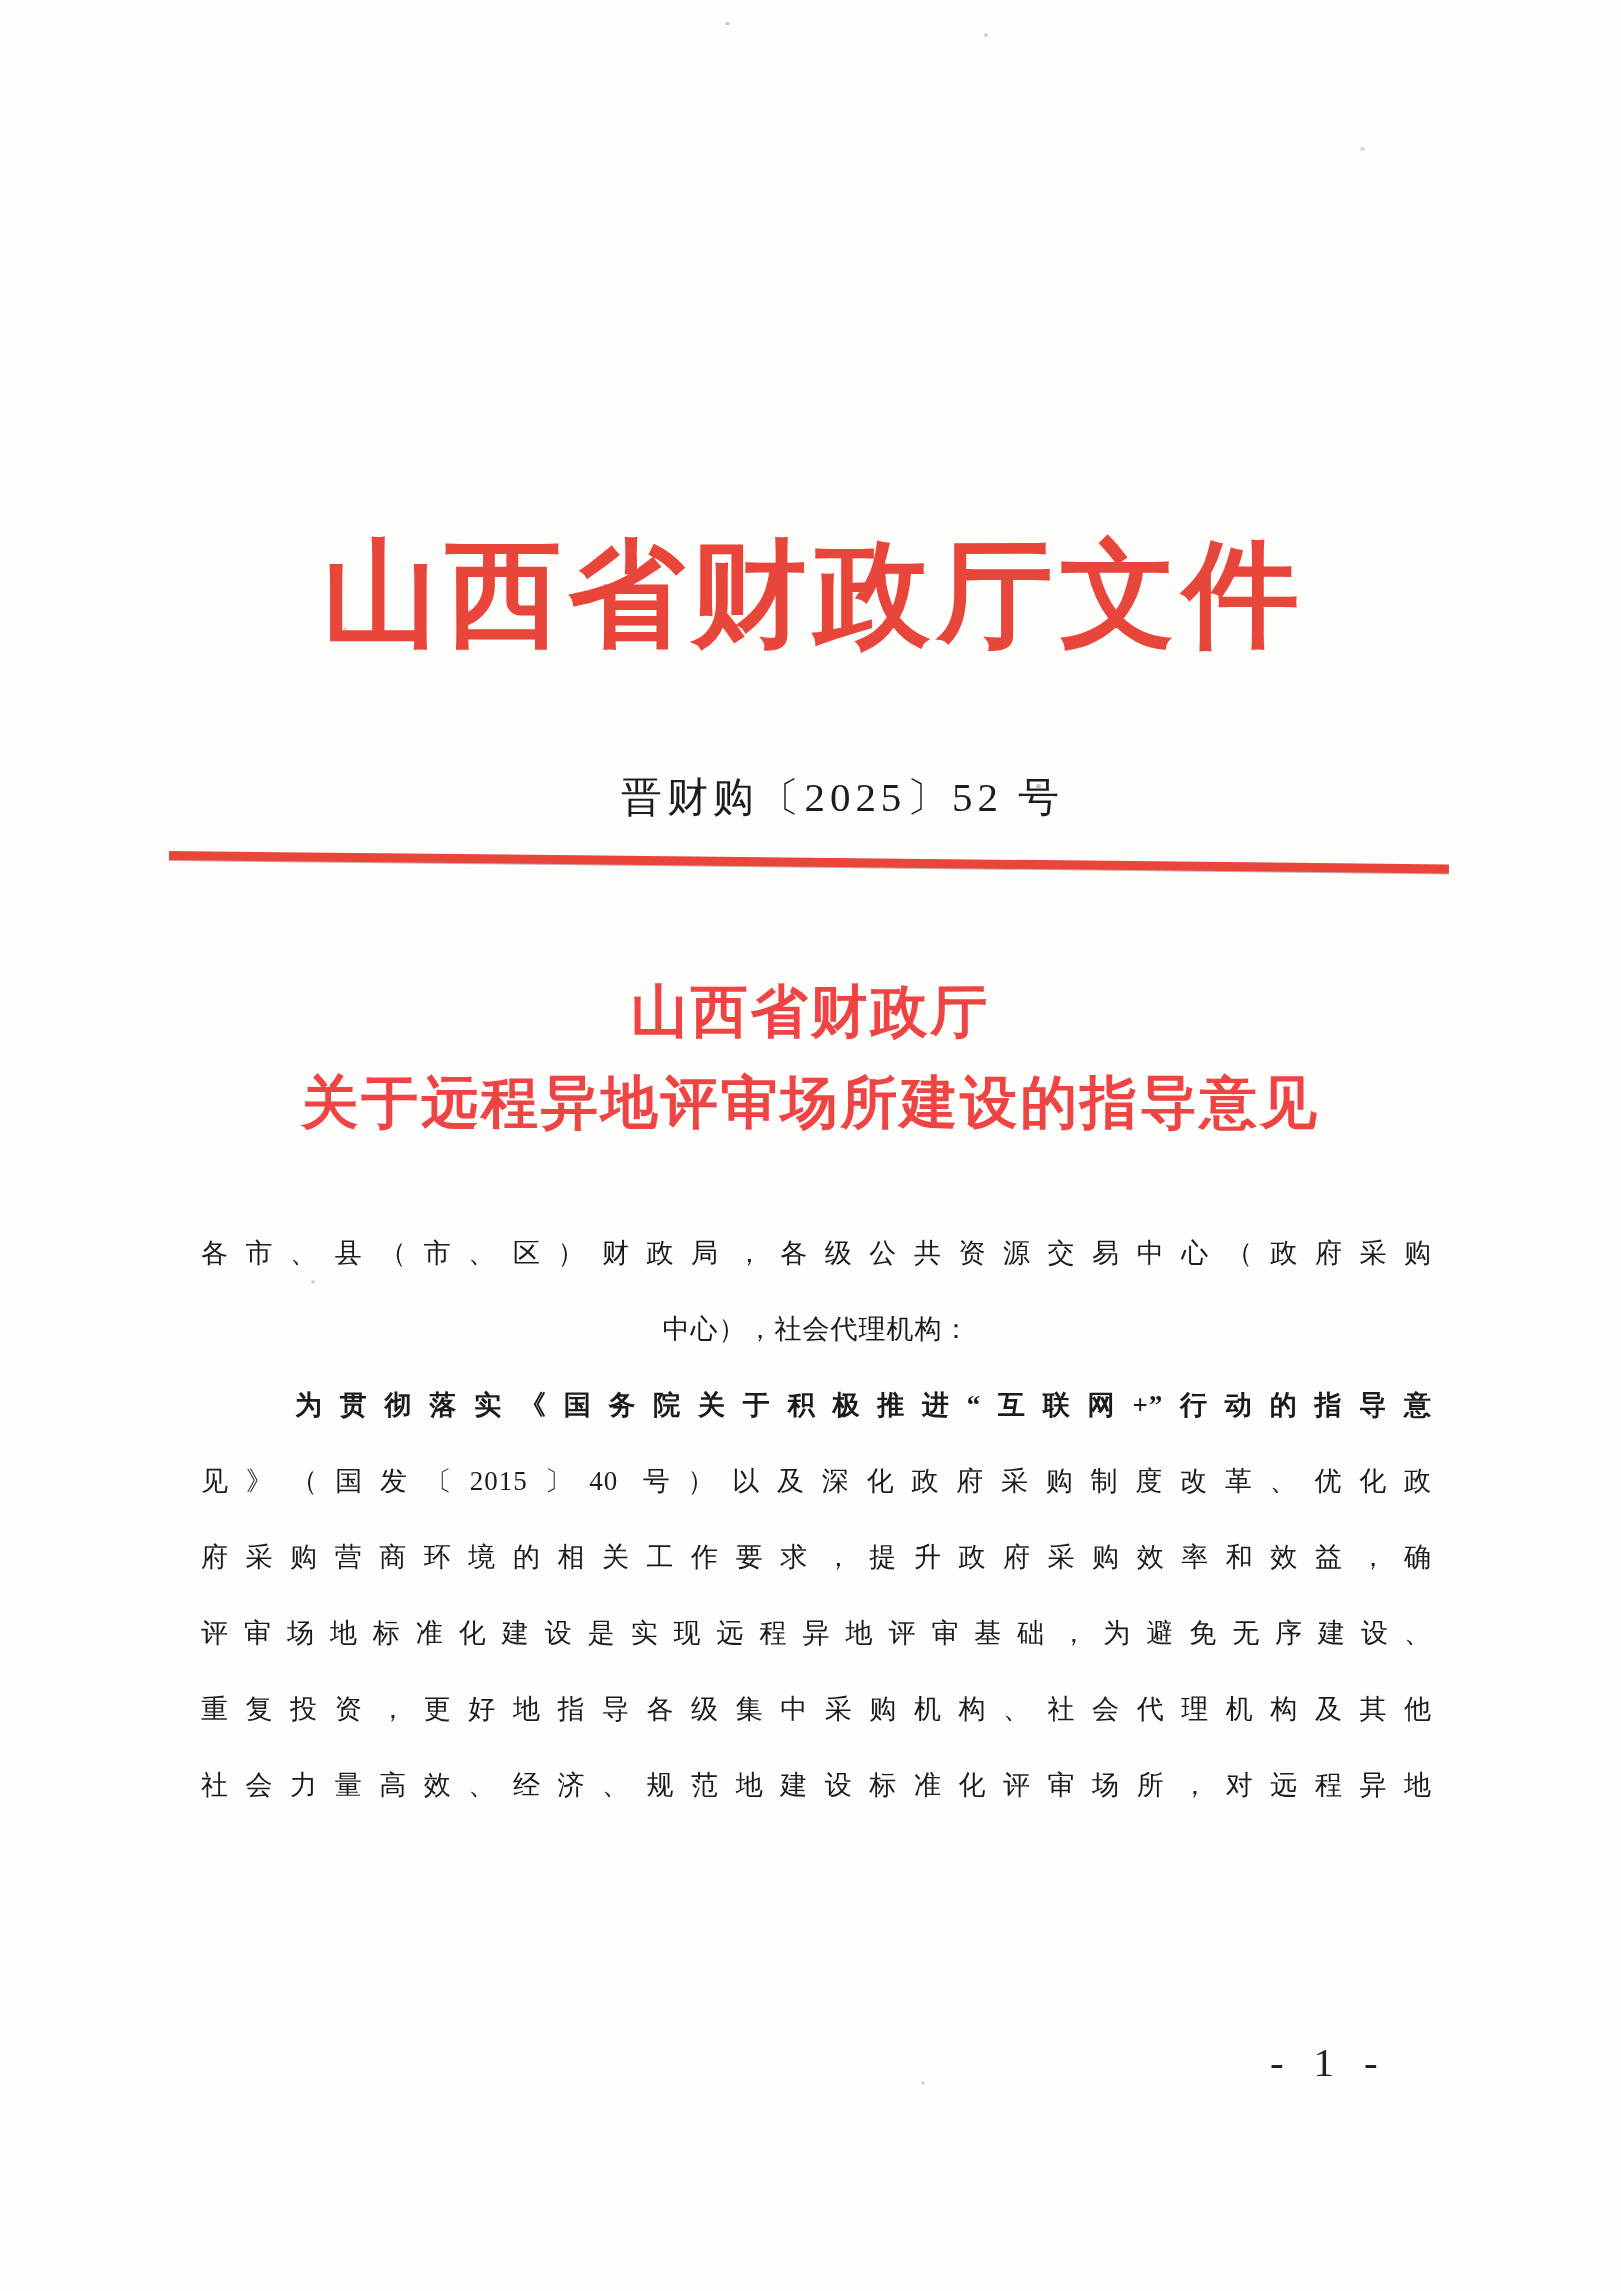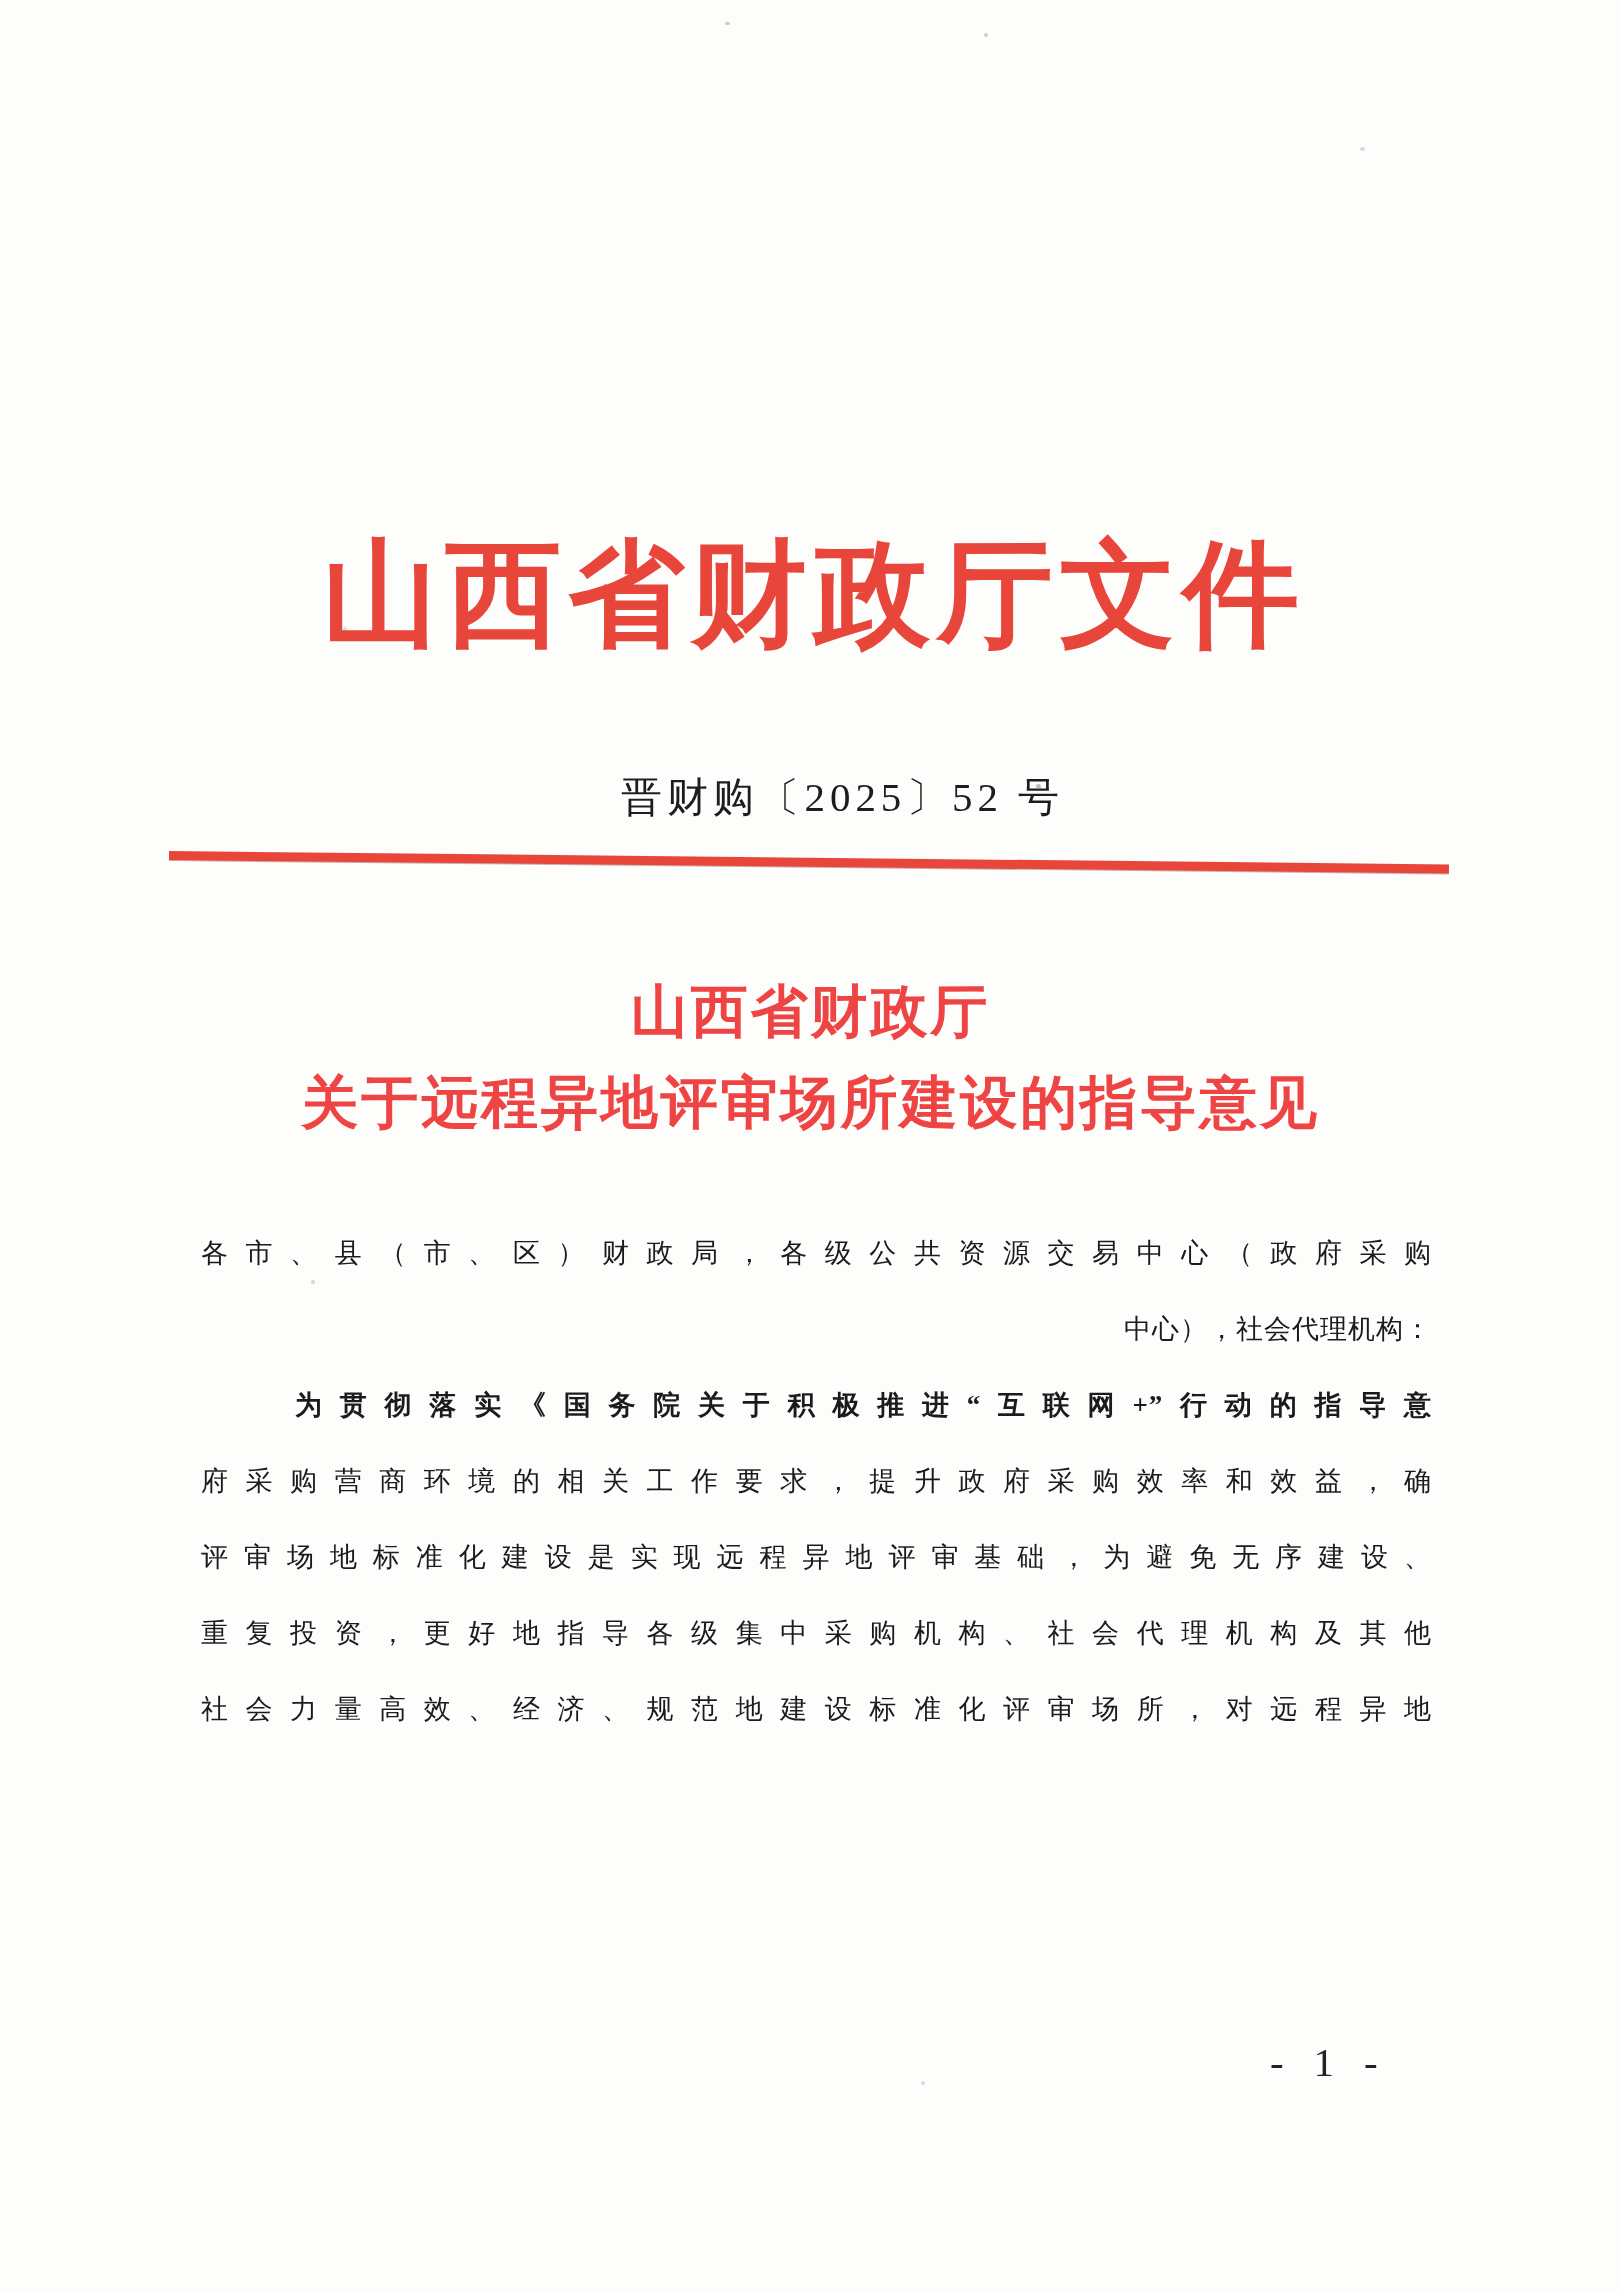--- a/index.html
+++ b/index.html
@@ -77,21 +77,21 @@
     left: 201px;
     width: 1231px;
     font-size: 27px;
     line-height: 76px;
     color: #1b1b1b;
     letter-spacing: 1px;
   }
   .body-line {
     width: 100%;
     white-space: nowrap;
-    text-align: right;
+    text-align: center;
   }
   .body-line.fill {
     text-align: justify;
     text-align-last: justify;
     text-justify: inter-character;
   }
   .body-line.indent { text-indent: 94px; font-weight: bold; }
   
   .page-number {
     position: absolute;
@@ -131,20 +131,21 @@
 
   <div class="doc-title">
     <div>山西省财政厅</div>
     <div>关于远程异地评审场所建设的指导意见</div>
   </div>
 
   <div class="body-text">
       <div class="body-line fill">各市、县（市、区）财政局，各级公共资源交易中心（政府采购</div>
       <div class="body-line">中心），社会代理机构：</div>
       <div class="body-line fill indent">为贯彻落实《国务院关于积极推进“互联网+”行动的指导意</div>
+      <div class="body-line fill">见》（国发〔2015〕40 号）以及深化政府采购制度改革、优化政</div>
       <div class="body-line fill">府采购营商环境的相关工作要求，提升政府采购效率和效益，确</div>
       <div class="body-line fill">评审场地标准化建设是实现远程异地评审基础，为避免无序建设、</div>
       <div class="body-line fill">重复投资，更好地指导各级集中采购机构、社会代理机构及其他</div>
       <div class="body-line fill">社会力量高效、经济、规范地建设标准化评审场所，对远程异地</div>
     </div>
 
   <div class="page-number">- 1 -</div>
 
   <div class="speck s1"></div>
   <div class="speck s2"></div>

